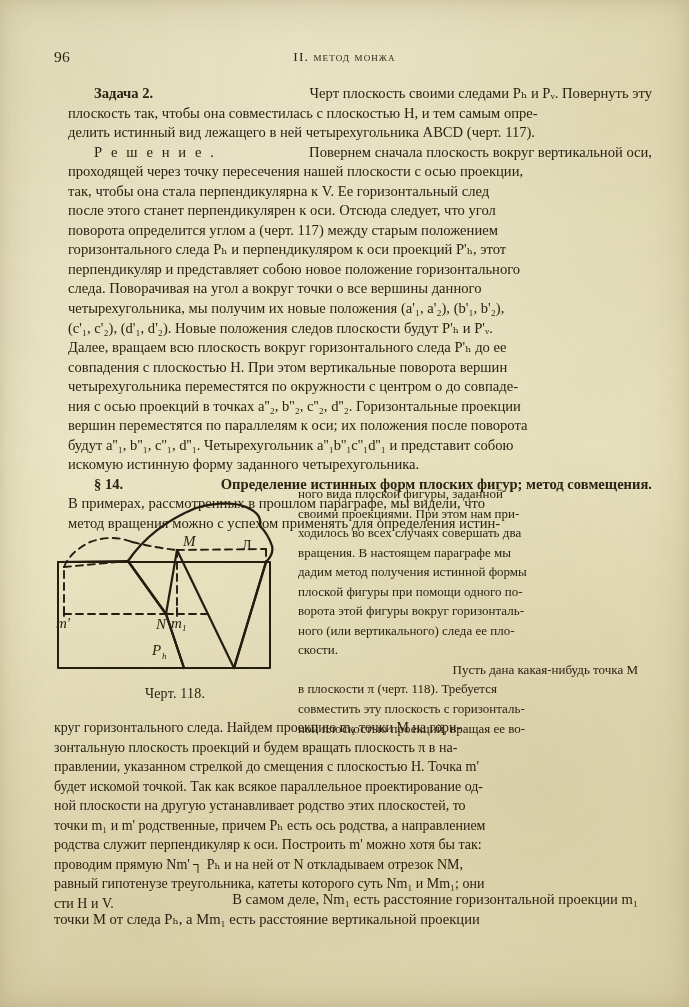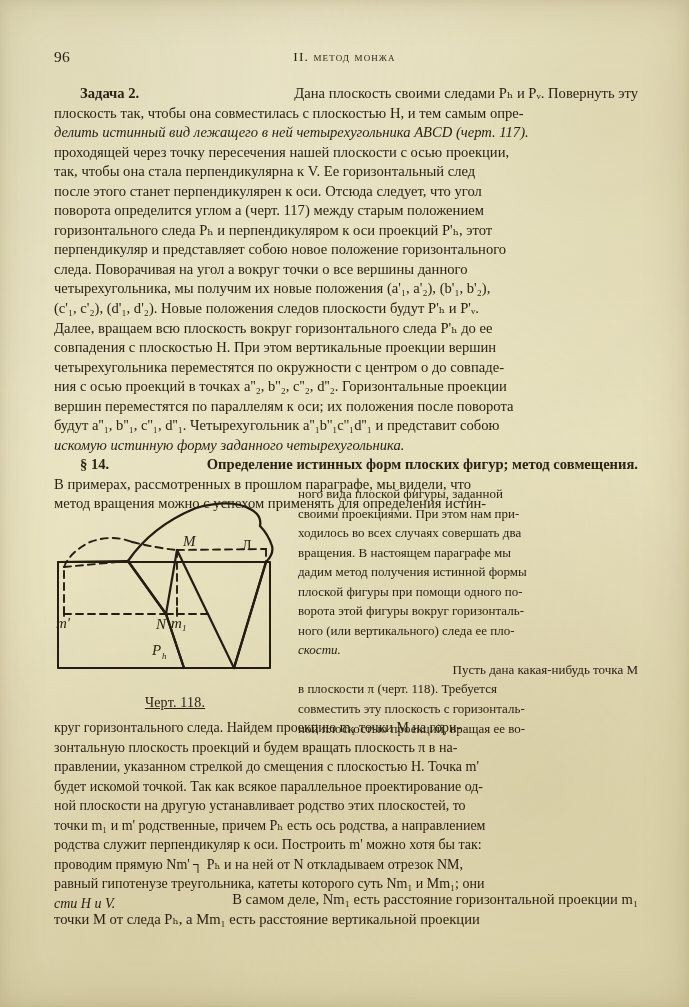--- a/index.html
+++ b/index.html
@@ -62,31 +62,30 @@
     letter-spacing: 1.1px;
     font-variant: small-caps;
     text-transform: lowercase;
   }
   .head-title .lead { text-transform: none; text-align: center; }
 
   
   .body {
     position: absolute;
     top: 84px;
-    left: 54px;
+    left: 68px;
     width: 584px;
     font-size: 14.6px;
     line-height: 19.55px;
     text-align: justify;
   }
   p { margin: 0; }
   .ln {
     display: block;
     white-space: nowrap;
-    font-style: italic;
   }
   
   .just {
     display: flex;
     justify-content: space-between;
     white-space: nowrap;
   }
   .just > span { white-space: pre; }
   .indent { padding-left: 26px; }
   .sp { letter-spacing: 2.6px; }
@@ -96,23 +95,22 @@
   .figure {
     position: absolute;
     left: 56px;
     top: 492px;
     width: 238px;
   }
   .figure svg { display: block; }
   .fig-caption {
     text-align: center;
     font-size: 14px;
-    margin-top: 11px;
+    margin-top: 2px;
     letter-spacing: .2px;
-    text-decoration: underline;
   }
   .flabel {
     font-family: "Liberation Serif", "DejaVu Serif", serif;
     font-style: italic;
     font-size: 15px;
     fill: #2a2312;
   }
   .flabel-sm {
     font-family: "Liberation Serif", "DejaVu Serif", serif;
     font-style: italic;
@@ -164,30 +162,34 @@
       <span class="lead">II.</span>
       <span>метод монжа</span>
     </div>
   </div>
 
   <div class="body">
 
     <p>
       <span class="just">
         <span class="indent"><b>Задача 2.</b></span>
-          <span>Дана плоскость своими следами Pₕ и Pᵥ. Повернуть эту</span>
+          <span>Черт плоскость своими следами Pₕ и Pᵥ. Повернуть эту</span>
       </span>
       <span class="just">
         <span>плоскость так, чтобы она совместилась с плоскостью H, и тем самым опре-</span>
       </span>
       <span class="ln">делить истинный вид лежащего в ней четырехугольника ABCD (черт. 117).</span>
     </p>
 
     <p>
       <span class="just">
+        <span class="indent sp">Р е ш е н и е .</span>
+          <span>Повернем сначала плоскость вокруг вертикальной оси,</span>
+      </span>
+      <span class="just">
           <span>проходящей через точку пересечения нашей плоскости с осью проекции,</span>
         </span>
       <span class="just">
           <span>так, чтобы она стала перпендикулярна к V. Ее горизонтальный след</span>
         </span>
       <span class="just">
           <span>после этого станет перпендикулярен к оси. Отсюда следует, что угол</span>
         </span>
       <span class="just">
           <span>поворота определится углом a (черт. 117) между старым положением</span>
@@ -204,21 +206,21 @@
       <span class="just">
           <span>четырехугольника, мы получим их новые положения (a'₁, a'₂), (b'₁, b'₂),</span>
         </span>
       <span class="just">
           <span>(c'₁, c'₂), (d'₁, d'₂). Новые положения следов плоскости будут P'ₕ и P'ᵥ.</span>
         </span>
       <span class="just">
           <span>Далее, вращаем всю плоскость вокруг горизонтального следа P'ₕ до ее</span>
         </span>
       <span class="just">
-          <span>совпадения с плоскостью H. При этом вертикальные проекции вершин</span>
+          <span>совпадения с плоскостью H. При этом вертикальные поворота вершин</span>
         </span>
       <span class="just">
           <span>четырехугольника переместятся по окружности с центром o до совпаде-</span>
         </span>
       <span class="just">
           <span>ния с осью проекций в точках a''₂, b''₂, c''₂, d''₂. Горизонтальные проекции</span>
         </span>
       <span class="just">
           <span>вершин переместятся по параллелям к оси; их положения после поворота</span>
         </span>

